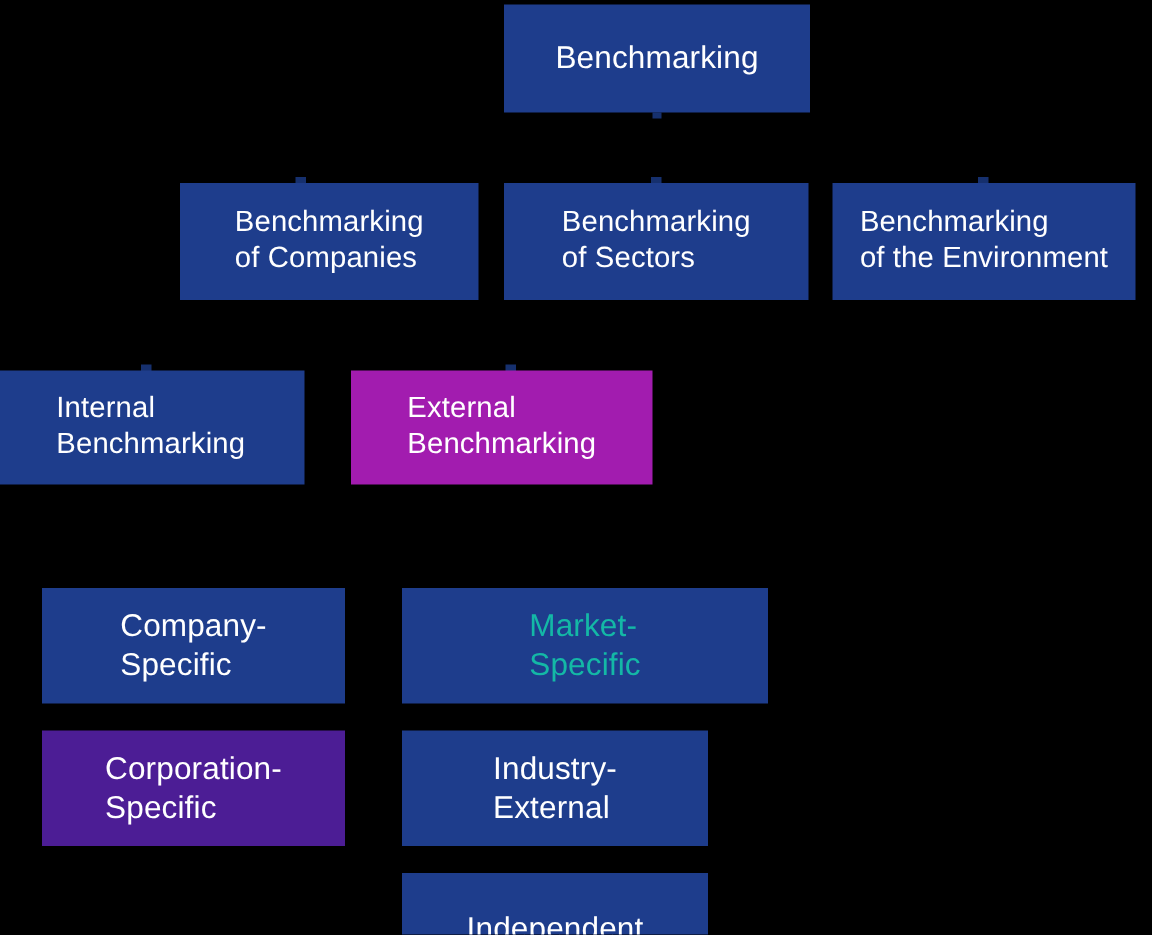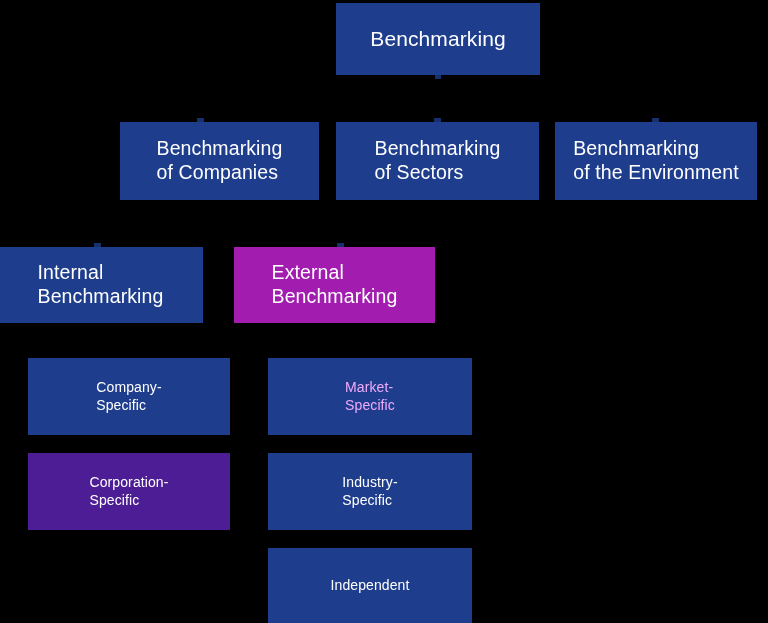--- a/index.html
+++ b/index.html
@@ -30,21 +30,21 @@
     line-height: 1.22;
     font-weight: 400;
     box-sizing: border-box;
     padding: 2px 6px;
     white-space: pre-line;
     letter-spacing: 0.1px;
   }
   .node.level-1 { font-size: 21px; }
   .node.level-2 { font-size: 19.5px; }
   .node.level-3 { font-size: 19.5px; }
-  .node.level-4 { font-size: 14px; }
+  .node.level-4 { font-size: 21px; margin-top: 34px; }
   .connector {
     position: absolute;
     background: #16306E;
   }
 </style>
 </head>
 <body>
 
 <div id="diagram" style="background: rgb(0, 0, 0);">
 
@@ -68,24 +68,24 @@
 
   <div class="node level-3" style="left: -2px; top: 247px; width: 205px; height: 76px; background: rgb(30, 61, 140); color: rgb(255, 255, 255);">Internal
 Benchmarking</div>
 
   <div class="node level-3" style="left: 234px; top: 247px; width: 201px; height: 76px; background: #a21caf; color: rgb(255, 255, 255);">External
 Benchmarking</div>
 
   <div class="node level-4" style="left: 28px; top: 358px; width: 202px; height: 77px; background: rgb(30, 61, 140); color: rgb(255, 255, 255);">Company-
 Specific</div>
 
-  <div class="node level-4" style="left: 268px; top: 358px; width: 204px; height: 77px; background: rgb(30, 61, 140); color: #f0abfc;">Market-
+  <div class="node level-4" style="left: 268px; top: 358px; width: 244px; height: 77px; background: rgb(30, 61, 140); color: #14b8a6;">Market-
 Specific</div>
 
   <div class="node level-4" style="left: 28px; top: 453px; width: 202px; height: 77px; background: #4c1d95; color: rgb(255, 255, 255);">Corporation-
 Specific</div>
 
   <div class="node level-4" style="left: 268px; top: 453px; width: 204px; height: 77px; background: rgb(30, 61, 140); color: rgb(255, 255, 255);">Industry-
-Specific</div>
+External</div>
 
   <div class="node level-4" style="left: 268px; top: 548px; width: 204px; height: 75px; background: rgb(30, 61, 140); color: rgb(255, 255, 255);">Independent</div>
 
 </div>
 
 </body></html>

